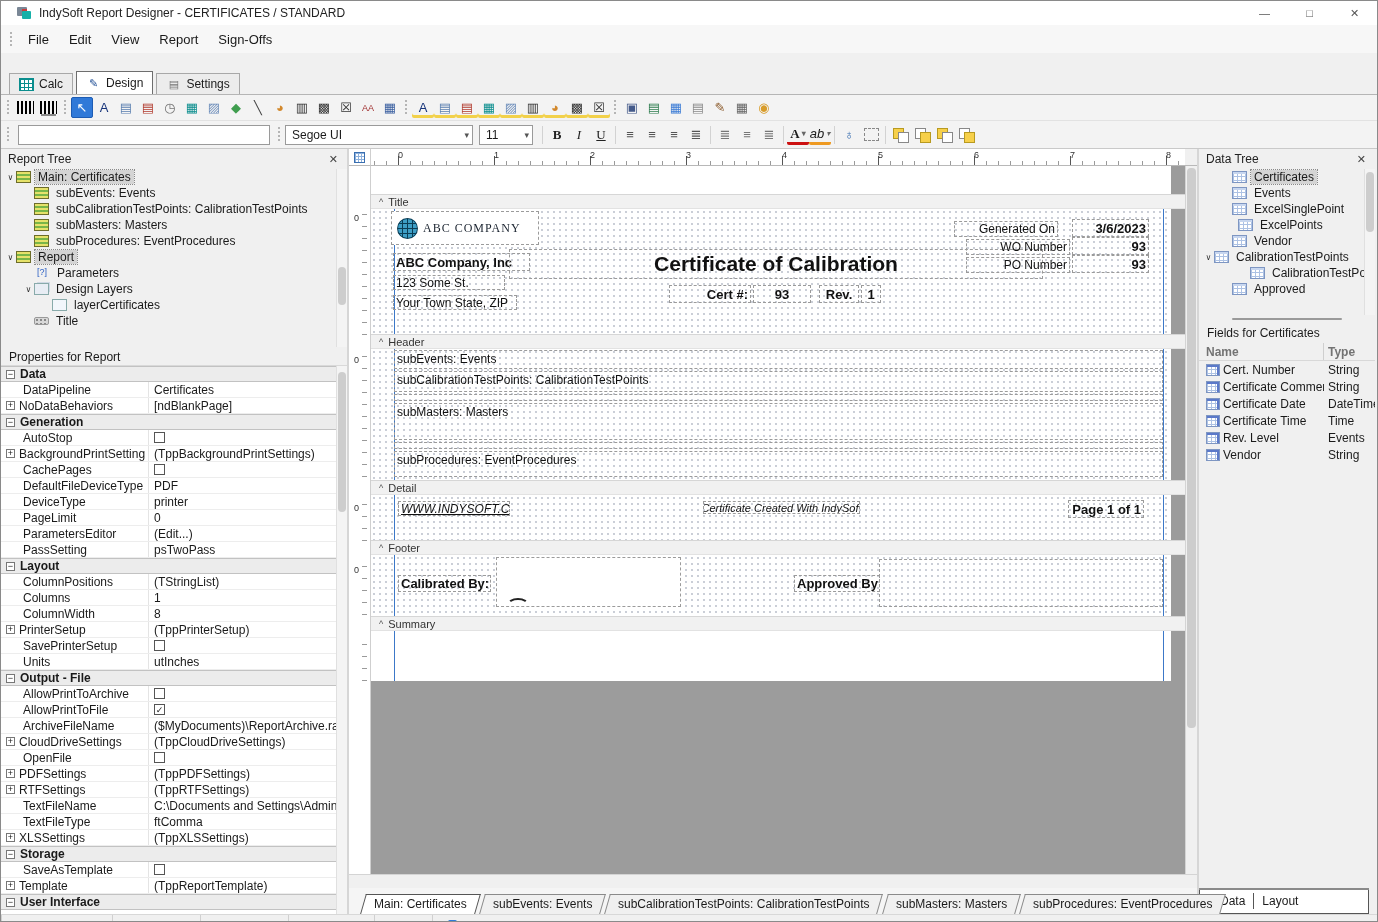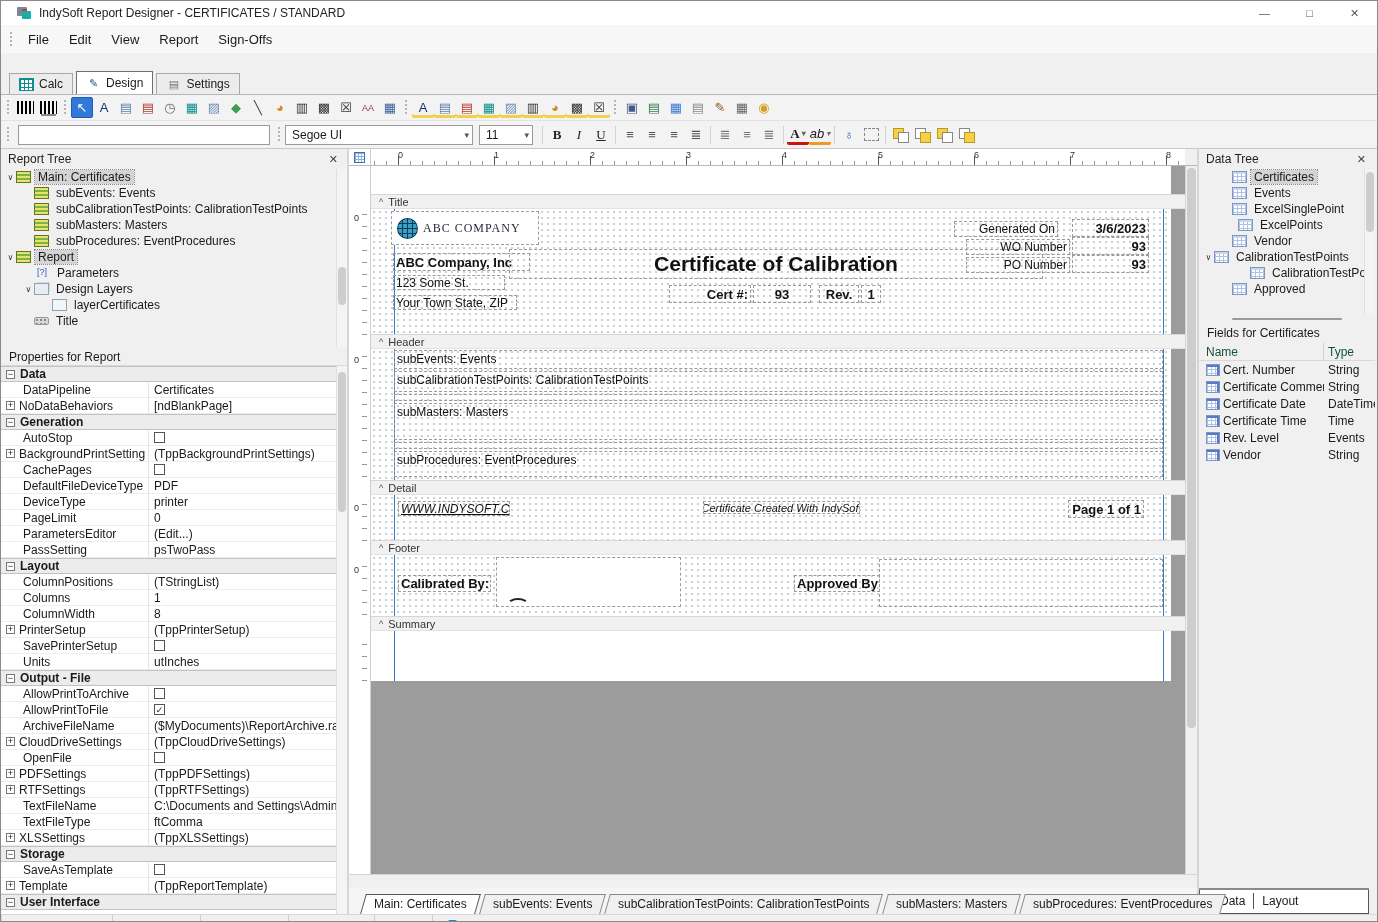--- a/index.html
+++ b/index.html
@@ -136,21 +136,21 @@
   .globe { width:21px; height:21px; border-radius:50%; flex:none; margin:0 5px 0 3px; background:#3d9ec6; background-image:linear-gradient(#0a3d55 1px,transparent 1px),linear-gradient(90deg,#0a3d55 1px,transparent 1px); background-size:5px 5px; box-shadow:inset 0 0 0 1px #0a3d55; }
   .logo-text { font-family:"Liberation Serif",serif; font-size:12px; letter-spacing:1px; color:#1b2430; }
   .sig-squiggle { position:absolute; left:10px; bottom:-6px; width:22px; height:14px; border:2px solid #222; border-color:#222 transparent transparent transparent; border-radius:50% 50% 0 0; }
 
   
   .mini-splitter { height:7px; display:flex; align-items:center; justify-content:center; flex:none; }
   .mini-splitter::before { content:""; width:110px; height:2px; background:#9a9a9a; border-radius:2px; }
   .fields-label { padding:4px 8px 3px; font-size:12px; flex:none; }
   .ftable { flex:none; }
   .frow { height:17px; display:flex; align-items:center; padding-left:7px; font-size:12px; white-space:nowrap; }
-  .frow.header { color:#14532d; border-bottom:1px solid #d8d8d8; height:18px; }
+  .frow.header { color:#737373; border-bottom:1px solid #d8d8d8; height:18px;font-weight:bold; }
   .fname { width:118px; flex:none; overflow:hidden; display:flex; align-items:center; gap:3px; }
   .frow.header .fname { border-right:1px solid #cfcfcf; height:100%; }
   .ftype { flex:1; overflow:hidden; padding-left:4px; }
   .ti-field { width:14px; height:12px; flex:none; border:1px solid #7e96c2; background:#fff; background-image:linear-gradient(#adc2e4 1px,transparent 1px),linear-gradient(90deg,#adc2e4 1px,transparent 1px); background-size:4px 4px; box-shadow:inset -3px 3px 0 -1px #5b79c9; }
   .panel-tabs { margin-top:auto; flex:none; }
   .panel-tabs .line { height:2px; background:#8a8a8a; margin:0 6px 0 0; }
   .ptabs-row { display:flex; padding:3px 0 4px 12px; background:#fff; border:1px solid #555; border-top:none; margin-right:6px; }
   .ptab { padding:1px 8px; font-size:12px; }
   .ptab.active { border-right:1px solid #555; font-weight:normal; }
 

